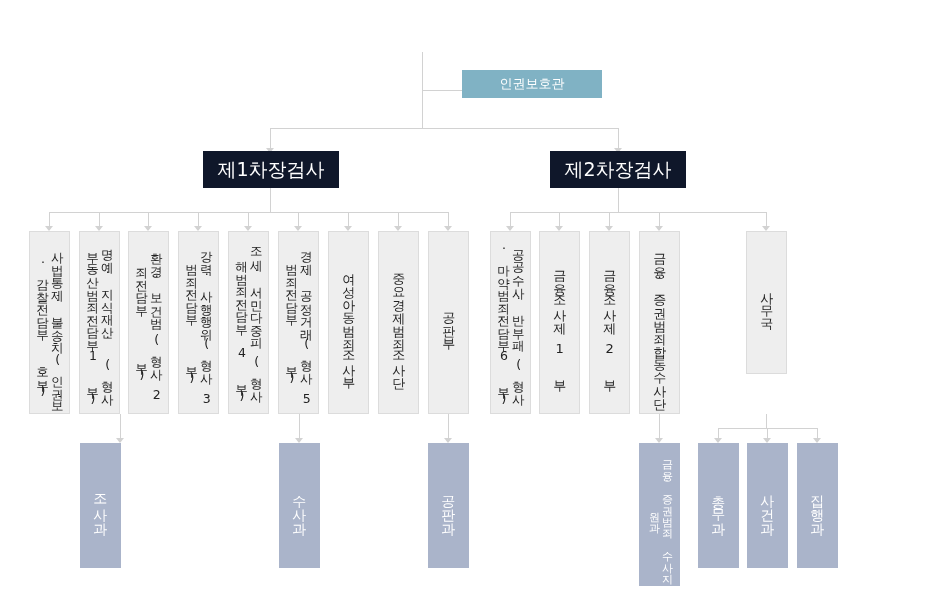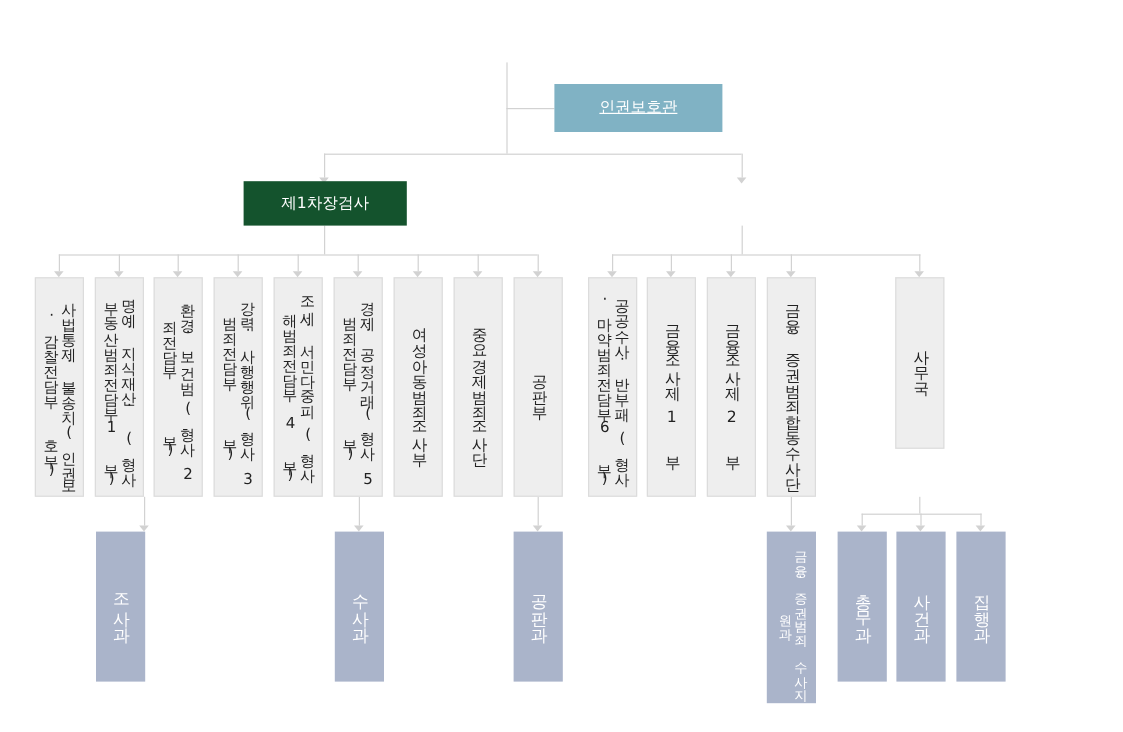--- a/index.html
+++ b/index.html
@@ -28,23 +28,23 @@
     background:#3d8ba5;
     color:#ffffff;
     font-size:14px;
   }
   .lvl-aux{
     background:#80b2c4;
     color:#ffffff;
     font-size:13px;
   }
   .lvl1{
-    background:#14532d;
-    color:#ffffff;
-    font-size:13px;
+    background:#0f172a;
+    color:#ffffff;
+    font-size:19px;
   }
 
   
   .dept{
     background:#eeeeee;
     border:1px solid #dcdcdc;
     color:#222222;
     font-size:13px;
     writing-mode:vertical-rl;
     text-orientation:upright;
@@ -155,28 +155,31 @@
   <div class="ln vln" style="left:766px;top:414px;height:14px;"></div>
   <div class="ln hln" style="left:718px;top:428px;width:100px;"></div>
   <div class="ln vln" style="left:718px;top:428px;height:10px;"></div>
   <div class="arrow" style="left:714px;top:438px;"></div>
   <div class="ln vln" style="left:767px;top:428px;height:10px;"></div>
   <div class="arrow" style="left:763px;top:438px;"></div>
   <div class="ln vln" style="left:817px;top:428px;height:10px;"></div>
   <div class="arrow" style="left:813px;top:438px;"></div>
 
 
-  <div class="box lvl-aux" style="left:462px;top:70px;width:140px;height:40px;text-decoration:underline;">
+  <div class="box lvl-aux" style="left:462px;top:70px;width:140px;height:28px;">
     <span class="lbl">인권보호관</span>
   </div>
 
   <div class="box lvl1" style="left:203px;top:151px;width:136px;height:37px;">
     <span class="lbl">제1차장검사</span>
   </div>
 
+  <div class="box lvl1" style="left:550px;top:151px;width:136px;height:37px;">
+    <span class="lbl">제2차장검사</span>
+  </div>
 
   <div class="box dept" style="left:29px;top:231px;width:41px;height:183px;">
     <span class="vstack">
       <span class="main">사법통제·불송치·감찰전담부</span>
       <span class="sub">(인권보호부)</span>
     </span>
   </div>
   <div class="box dept" style="left:79px;top:231px;width:41px;height:183px;">
     <span class="vstack">
       <span class="main">명예·지식재산·부동산범죄전담부</span>

